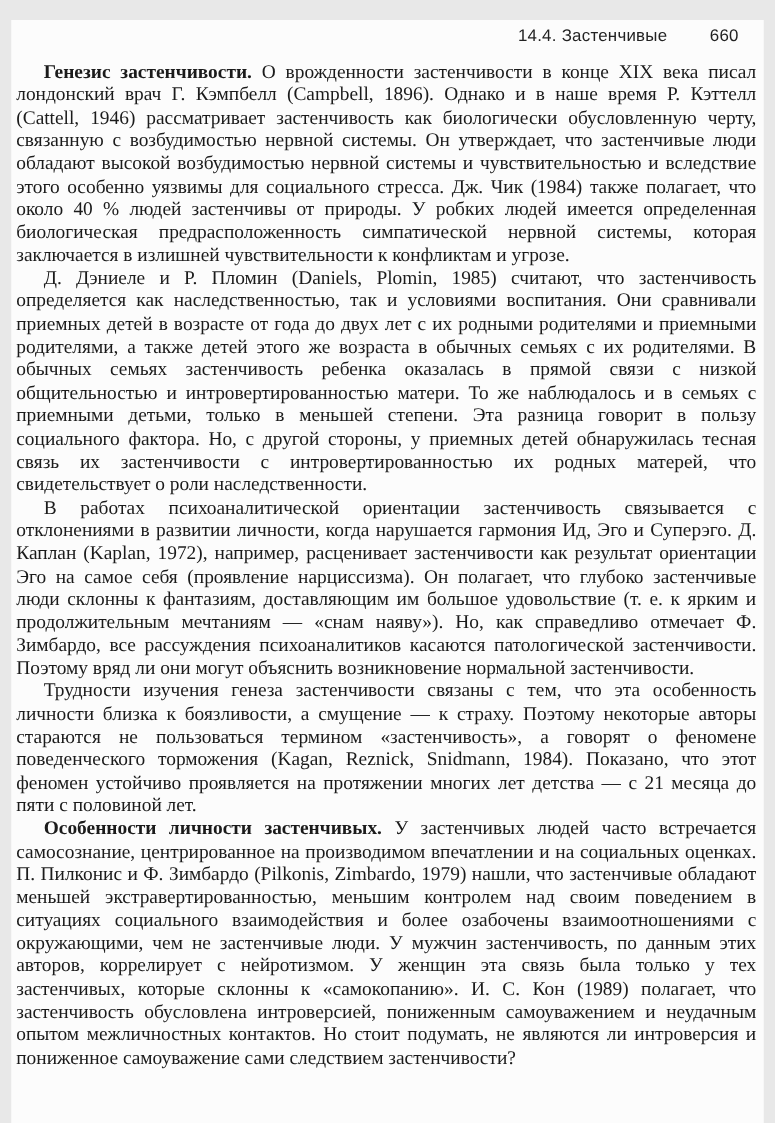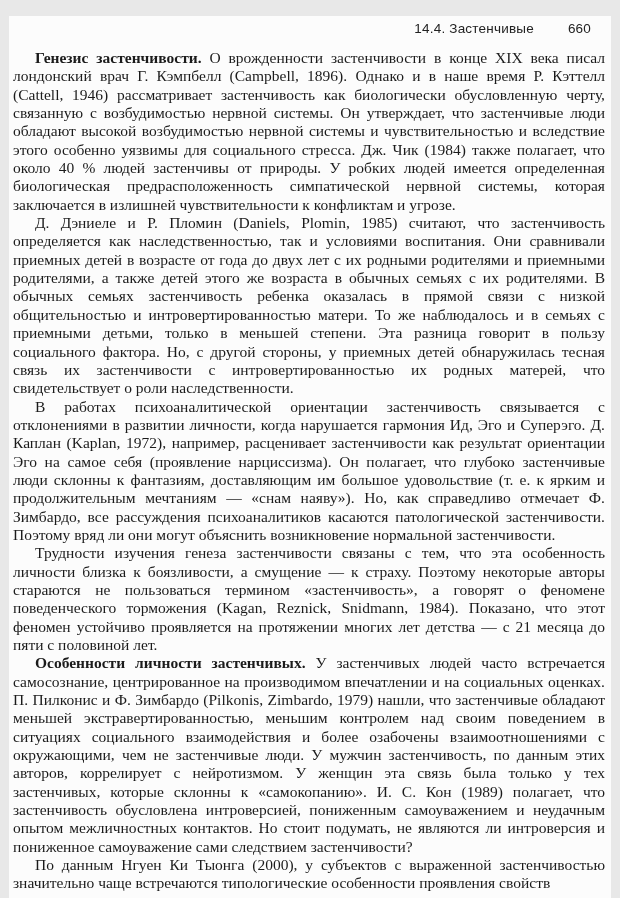--- a/index.html
+++ b/index.html
@@ -60,17 +60,16 @@
     <p><b class="lead">Генезис застенчивости.</b> <span>О врожденности застенчивости в конце XIX века писал лондонский врач Г. Кэмпбелл (Campbell, 1896). Однако и в наше время Р. Кэттелл (Cattell, 1946) рассматривает застенчивость как биологически обусловленную черту, связанную с возбудимостью нервной системы. Он утверждает, что застенчивые люди обладают высокой возбудимостью нервной системы и чувствительностью и вследствие этого особенно уязвимы для социального стресса. Дж. Чик (1984) также полагает, что около 40 % людей застенчивы от природы. У робких людей имеется определенная биологическая предрасположенность симпатической нервной системы, которая заключается в излишней чувствительности к конфликтам и угрозе.</span></p>
 
     <p><span>Д. Дэниеле и Р. Пломин (Daniels, Plomin, 1985) считают, что застенчивость определяется как наследственностью, так и условиями воспитания. Они сравнивали приемных детей в возрасте от года до двух лет с их родными родителями и приемными родителями, а также детей этого же возраста в обычных семьях с их родителями. В обычных семьях застенчивость ребенка оказалась в прямой связи с низкой общительностью и интровертированностью матери. То же наблюдалось и в семьях с приемными детьми, только в меньшей степени. Эта разница говорит в пользу социального фактора. Но, с другой стороны, у приемных детей обнаружилась тесная связь их застенчивости с интровертированностью их родных матерей, что свидетельствует о роли наследственности.</span></p>
 
     <p><span>В работах психоаналитической ориентации застенчивость связывается с отклонениями в развитии личности, когда нарушается гармония Ид, Эго и Суперэго. Д. Каплан (Kaplan, 1972), например, расценивает застенчивости как результат ориентации Эго на самое себя (проявление нарциссизма). Он полагает, что глубоко застенчивые люди склонны к фантазиям, доставляющим им большое удовольствие (т. е. к ярким и продолжительным мечтаниям — «снам наяву»). Но, как справедливо отмечает Ф. Зимбардо, все рассуждения психоаналитиков касаются патологической застенчивости. Поэтому вряд ли они могут объяснить возникновение нормальной застенчивости.</span></p>
 
     <p><span>Трудности изучения генеза застенчивости связаны с тем, что эта особенность личности близка к боязливости, а смущение — к страху. Поэтому некоторые авторы стараются не пользоваться термином «застенчивость», а говорят о феномене поведенческого торможения (Kagan, Reznick, Snidmann, 1984). Показано, что этот феномен устойчиво проявляется на протяжении многих лет детства — с 21 месяца до пяти с половиной лет.</span></p>
 
     <p><b class="lead">Особенности личности застенчивых.</b> <span>У застенчивых людей часто встречается самосознание, центрированное на производимом впечатлении и на социальных оценках. П. Пилконис и Ф. Зимбардо (Pilkonis, Zimbardo, 1979) нашли, что застенчивые обладают меньшей экстравертированностью, меньшим контролем над своим поведением в ситуациях социального взаимодействия и более озабочены взаимоотношениями с окружающими, чем не застенчивые люди. У мужчин застенчивость, по данным этих авторов, коррелирует с нейротизмом. У женщин эта связь была только у тех застенчивых, которые склонны к «самокопанию». И. С. Кон (1989) полагает, что застенчивость обусловлена интроверсией, пониженным самоуважением и неудачным опытом межличностных контактов. Но стоит подумать, не являются ли интроверсия и пониженное самоуважение сами следствием застенчивости?</span></p>
 
-    <p><span>По данным Нгуен Ки Тыонга (2000), у субъектов с выраженной застенчивостью значительно чаще встречаются типологические особенности проявления свойств</span></p>
 
   </div>
 
 </div>
 
 </body></html>

